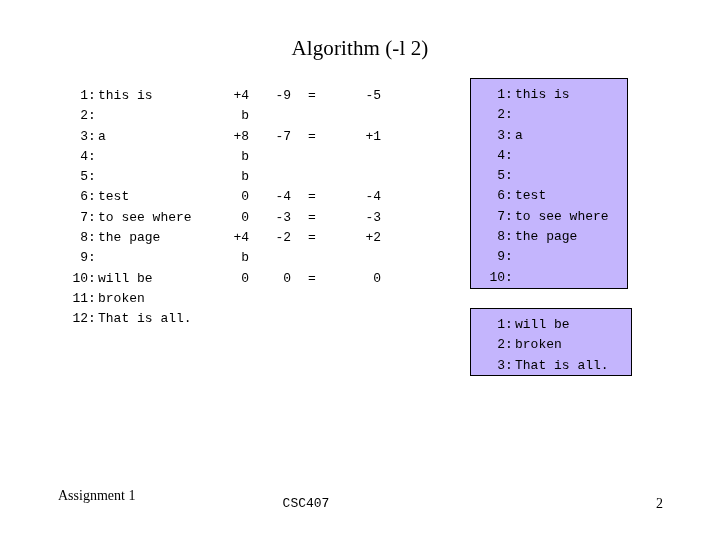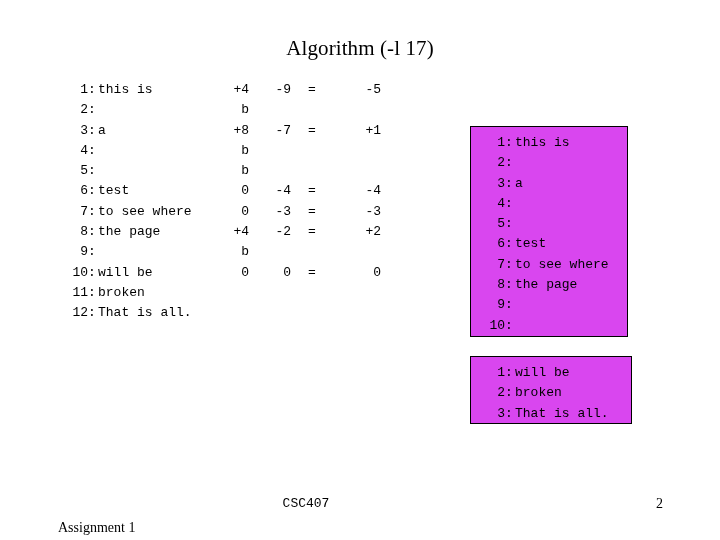--- a/index.html
+++ b/index.html
@@ -45,21 +45,21 @@
     font-family: "Liberation Mono", "DejaVu Sans Mono", monospace;
     font-size: 13px;
     line-height: 20.3px;
     white-space: pre;
   }
 
   
   .left-listing {
     position: absolute;
     left: 62px;
-    top: 80px;
+    top: 86px;
     width: 330px;
   }
   .code-row {
     display: block;
     height: 20.3px;
     white-space: pre;
   }
   .col-lineno {
     display: inline-block;
     width: 26px;
@@ -93,23 +93,22 @@
   .col-n3 {
     display: inline-block;
     width: 48px;
     text-align: right;
   }
 
   
   .page-box {
     position: absolute;
     border: 1px solid #000000;
-    background: #d946ef;
+    background: #c4b5fd;
     box-sizing: border-box;
-    margin-top: 48px;
   }
   #page-box-1 {
     left: 470px;
     top: 78px;
     width: 158px;
     height: 211px;
   }
   #page-box-2 {
     left: 470px;
     top: 308px;
@@ -136,21 +135,21 @@
   }
   .box-text {
     display: inline-block;
     text-align: left;
   }
 
   
   .footer-left {
     position: absolute;
     left: 58px;
-    top: 520px;
+    top: 488px;
     font-family: "Liberation Serif", "DejaVu Serif", serif;
     font-size: 14px;
     white-space: pre;
   }
   .footer-center {
     position: absolute;
     left: 0;
     top: 496px;
     width: 612px;
     text-align: center;
@@ -165,21 +164,21 @@
     font-family: "Liberation Serif", "DejaVu Serif", serif;
     font-size: 14px;
     white-space: pre;
   }
 </style>
 </head>
 <body>
 
 <div class="slide">
 
-  <div class="slide-title">Algorithm (-l 17)</div>
+  <div class="slide-title">Algorithm (-l 2)</div>
 
   <div class="left-listing mono" id="left-listing"><span class="code-row"><span class="col-lineno">1</span><span class="col-colon">:</span><span class="col-text">this is</span><span class="col-n1">+4</span><span class="col-n2">-9</span><span class="col-eq">=</span><span class="col-n3">-5</span></span><span class="code-row"><span class="col-lineno">2</span><span class="col-colon">:</span><span class="col-text"></span><span class="col-n1">b</span><span class="col-n2"></span><span class="col-eq"></span><span class="col-n3"></span></span><span class="code-row"><span class="col-lineno">3</span><span class="col-colon">:</span><span class="col-text">a</span><span class="col-n1">+8</span><span class="col-n2">-7</span><span class="col-eq">=</span><span class="col-n3">+1</span></span><span class="code-row"><span class="col-lineno">4</span><span class="col-colon">:</span><span class="col-text"></span><span class="col-n1">b</span><span class="col-n2"></span><span class="col-eq"></span><span class="col-n3"></span></span><span class="code-row"><span class="col-lineno">5</span><span class="col-colon">:</span><span class="col-text"></span><span class="col-n1">b</span><span class="col-n2"></span><span class="col-eq"></span><span class="col-n3"></span></span><span class="code-row"><span class="col-lineno">6</span><span class="col-colon">:</span><span class="col-text">test</span><span class="col-n1">0</span><span class="col-n2">-4</span><span class="col-eq">=</span><span class="col-n3">-4</span></span><span class="code-row"><span class="col-lineno">7</span><span class="col-colon">:</span><span class="col-text">to see where</span><span class="col-n1">0</span><span class="col-n2">-3</span><span class="col-eq">=</span><span class="col-n3">-3</span></span><span class="code-row"><span class="col-lineno">8</span><span class="col-colon">:</span><span class="col-text">the page</span><span class="col-n1">+4</span><span class="col-n2">-2</span><span class="col-eq">=</span><span class="col-n3">+2</span></span><span class="code-row"><span class="col-lineno">9</span><span class="col-colon">:</span><span class="col-text"></span><span class="col-n1">b</span><span class="col-n2"></span><span class="col-eq"></span><span class="col-n3"></span></span><span class="code-row"><span class="col-lineno">10</span><span class="col-colon">:</span><span class="col-text">will be</span><span class="col-n1">0</span><span class="col-n2">0</span><span class="col-eq">=</span><span class="col-n3">0</span></span><span class="code-row"><span class="col-lineno">11</span><span class="col-colon">:</span><span class="col-text">broken</span><span class="col-n1"></span><span class="col-n2"></span><span class="col-eq"></span><span class="col-n3"></span></span><span class="code-row"><span class="col-lineno">12</span><span class="col-colon">:</span><span class="col-text">That is all.</span><span class="col-n1"></span><span class="col-n2"></span><span class="col-eq"></span><span class="col-n3"></span></span></div>
 
   <div class="page-box" id="page-box-1">
     <div class="page-box-inner mono" id="page-box-1-rows"><span class="box-row"><span class="box-lineno">1</span><span class="box-colon">:</span><span class="box-text">this is</span></span><span class="box-row"><span class="box-lineno">2</span><span class="box-colon">:</span><span class="box-text"></span></span><span class="box-row"><span class="box-lineno">3</span><span class="box-colon">:</span><span class="box-text">a</span></span><span class="box-row"><span class="box-lineno">4</span><span class="box-colon">:</span><span class="box-text"></span></span><span class="box-row"><span class="box-lineno">5</span><span class="box-colon">:</span><span class="box-text"></span></span><span class="box-row"><span class="box-lineno">6</span><span class="box-colon">:</span><span class="box-text">test</span></span><span class="box-row"><span class="box-lineno">7</span><span class="box-colon">:</span><span class="box-text">to see where</span></span><span class="box-row"><span class="box-lineno">8</span><span class="box-colon">:</span><span class="box-text">the page</span></span><span class="box-row"><span class="box-lineno">9</span><span class="box-colon">:</span><span class="box-text"></span></span><span class="box-row"><span class="box-lineno">10</span><span class="box-colon">:</span><span class="box-text"></span></span></div>
   </div>
 
   <div class="page-box" id="page-box-2">
     <div class="page-box-inner mono" id="page-box-2-rows"><span class="box-row"><span class="box-lineno">1</span><span class="box-colon">:</span><span class="box-text">will be</span></span><span class="box-row"><span class="box-lineno">2</span><span class="box-colon">:</span><span class="box-text">broken</span></span><span class="box-row"><span class="box-lineno">3</span><span class="box-colon">:</span><span class="box-text">That is all.</span></span></div>
   </div>

